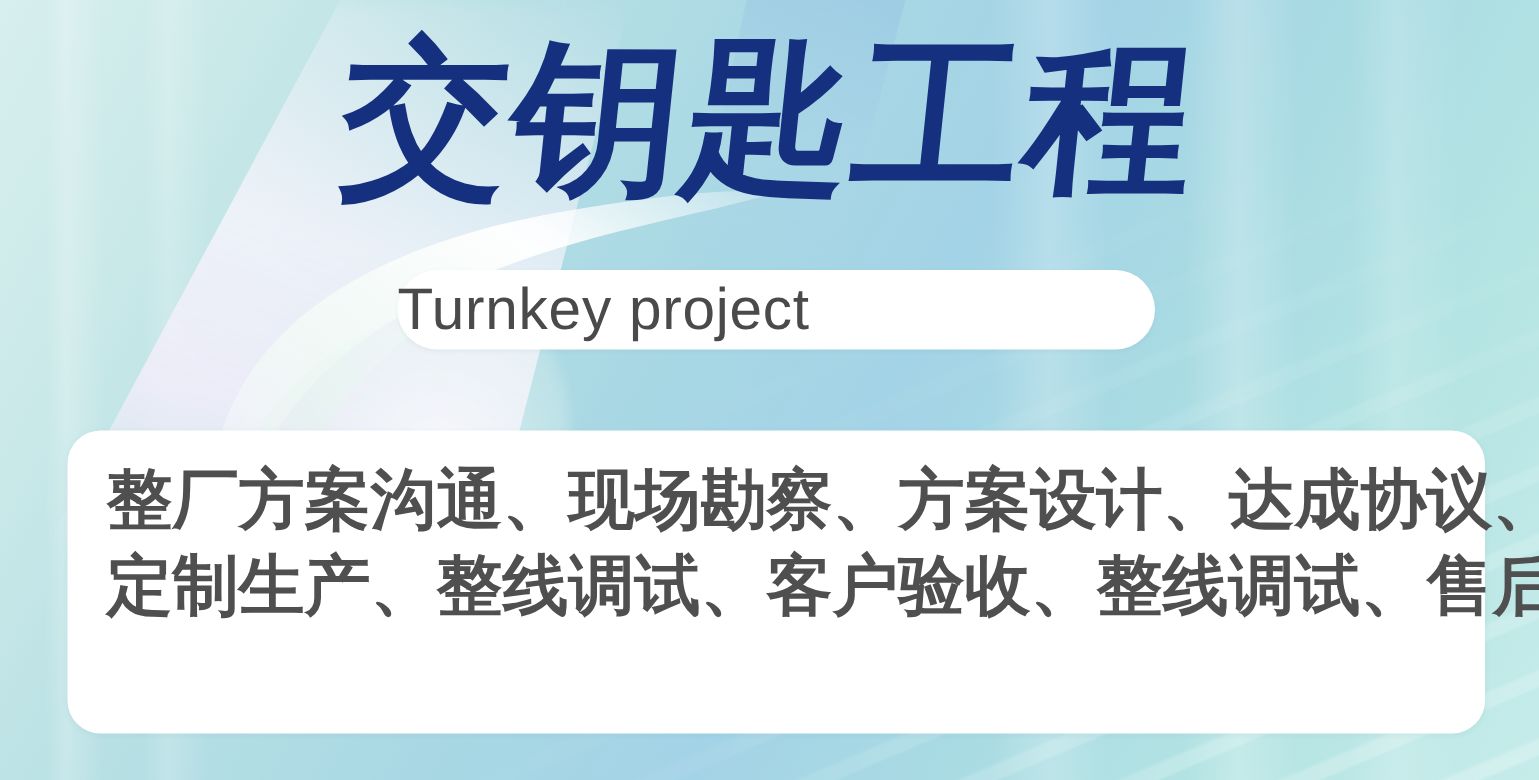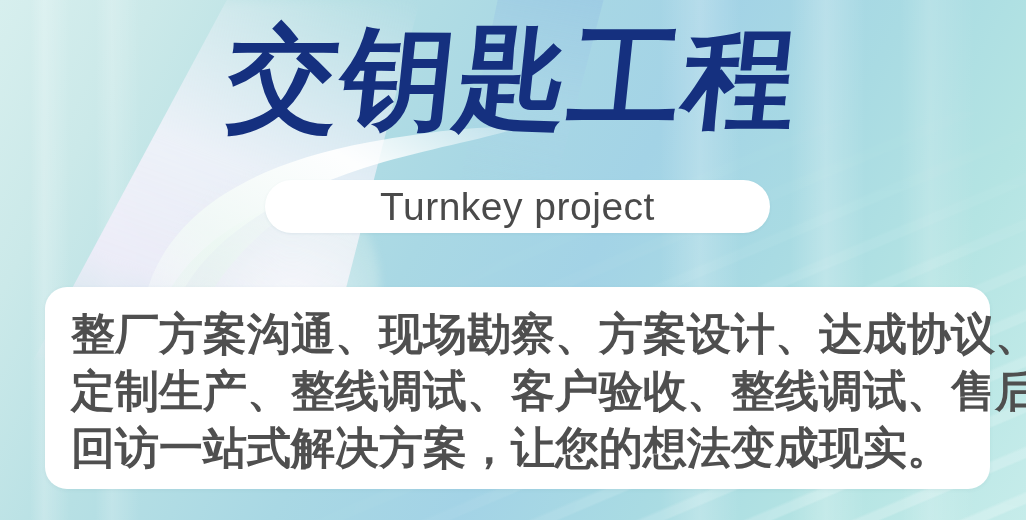--- a/index.html
+++ b/index.html
@@ -151,21 +151,21 @@
   .subtitle-pill {
     position: absolute;
     left: 265px;
     top: 180px;
     width: 505px;
     height: 53px;
     background: #ffffff;
     border-radius: 27px;
     display: flex;
     align-items: center;
-    justify-content: center;
+    justify-content: flex-start;
     box-shadow: 0 1px 3px rgba(60,110,130,0.08);
   }
   .subtitle-text {
     font-family: "Liberation Sans", "DejaVu Sans", sans-serif;
     font-size: 39px;
     line-height: 44px;
     font-weight: 400;
     color: #4a4a4a;
     letter-spacing: 0.5px;
     white-space: nowrap;
@@ -226,16 +226,15 @@
 
   <div class="headline">交钥匙工程</div>
 
   <div class="subtitle-pill">
     <span class="subtitle-text">Turnkey project</span>
   </div>
 
   <div class="body-card">
     <div class="body-text">整厂方案沟通、现场勘察、方案设计、达成协议、</div>
     <div class="body-text">定制生产、整线调试、客户验收、整线调试、售后</div>
-    <div class="body-text">回访一站式解决方案，让您的想法变成现实。</div>
   </div>
 
 </div>
 
 </body></html>

